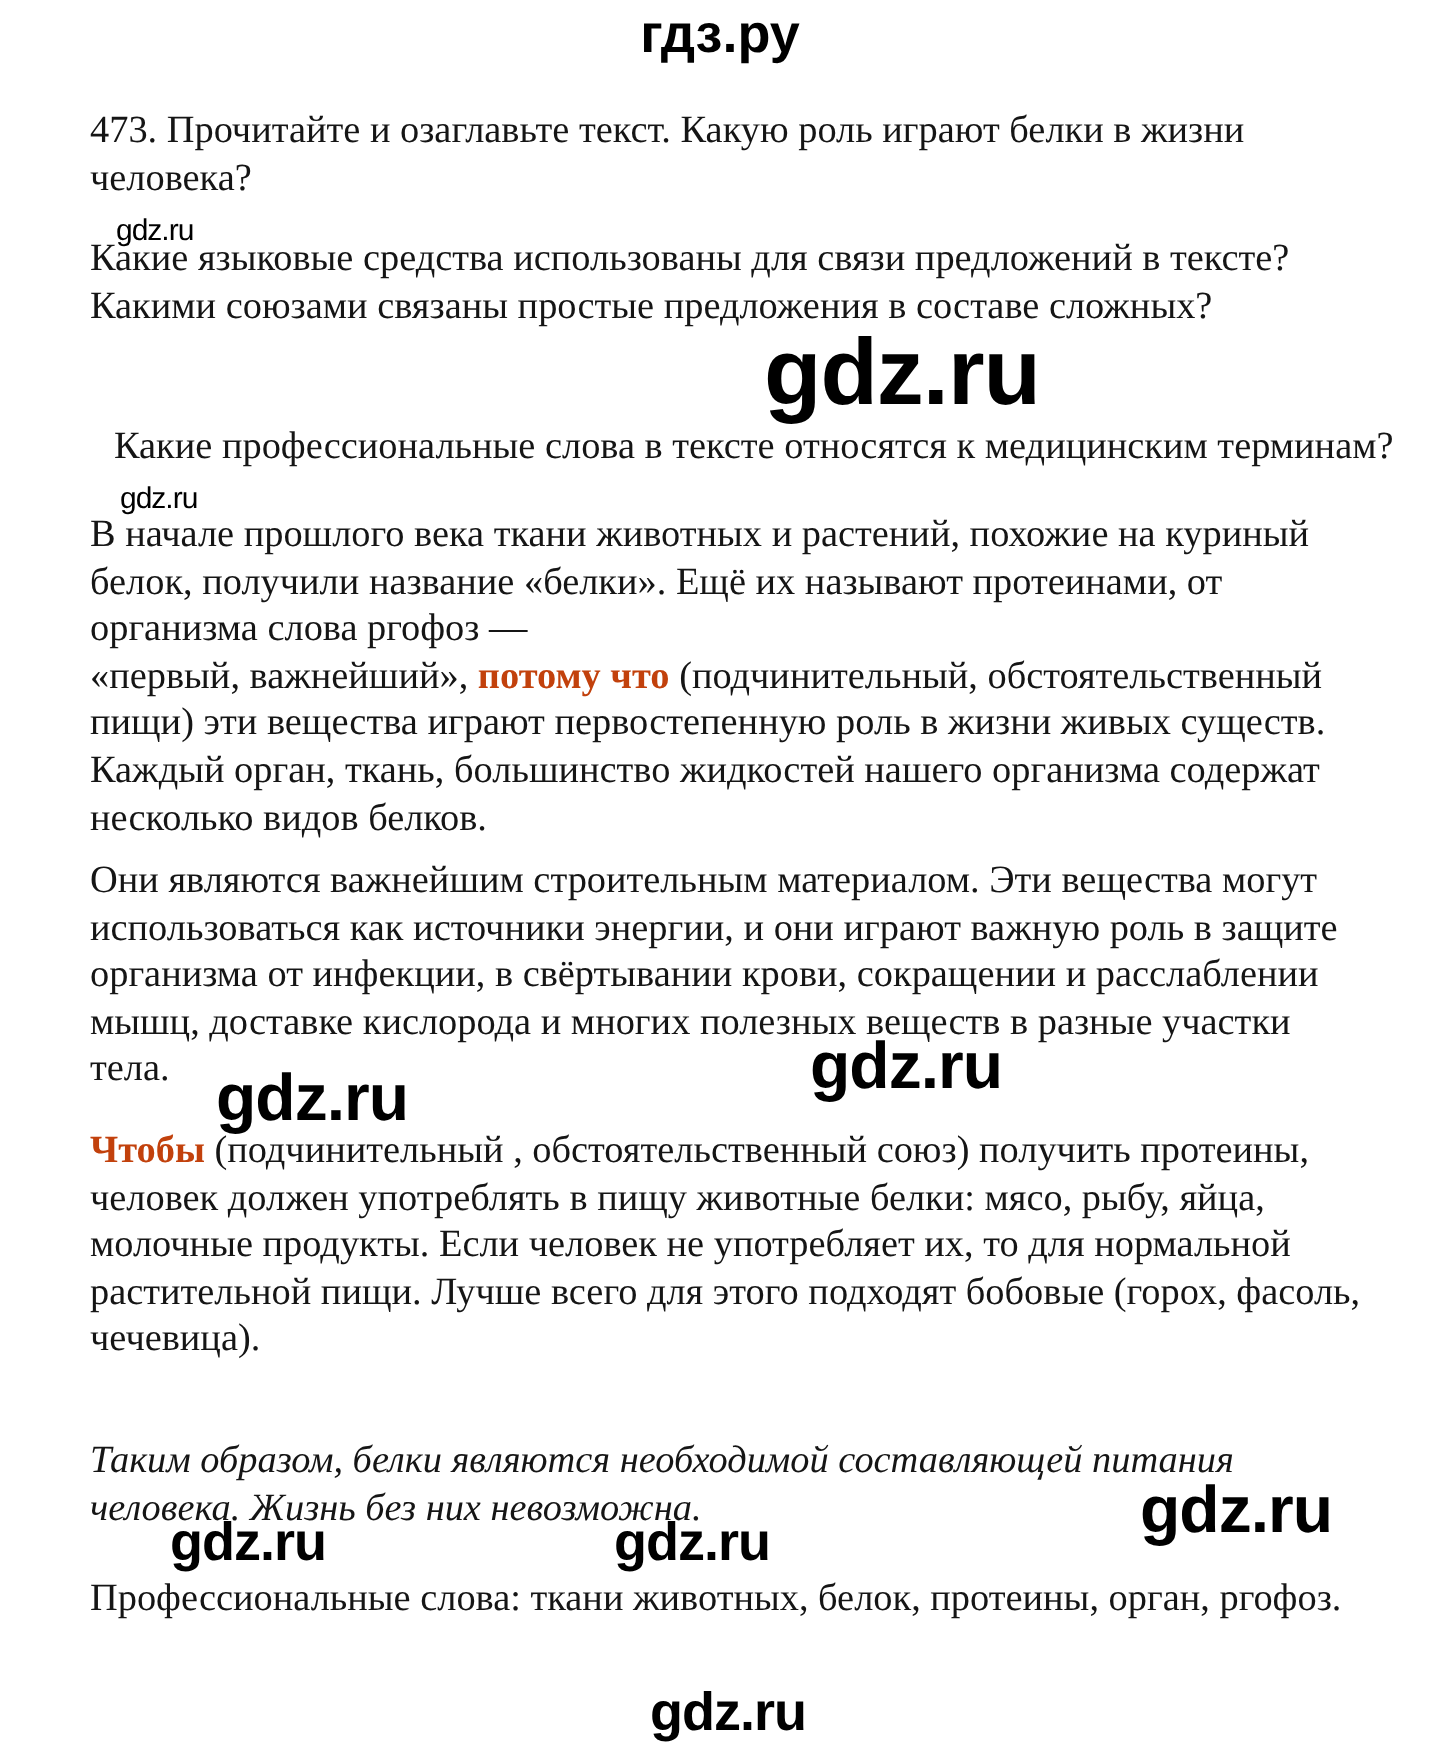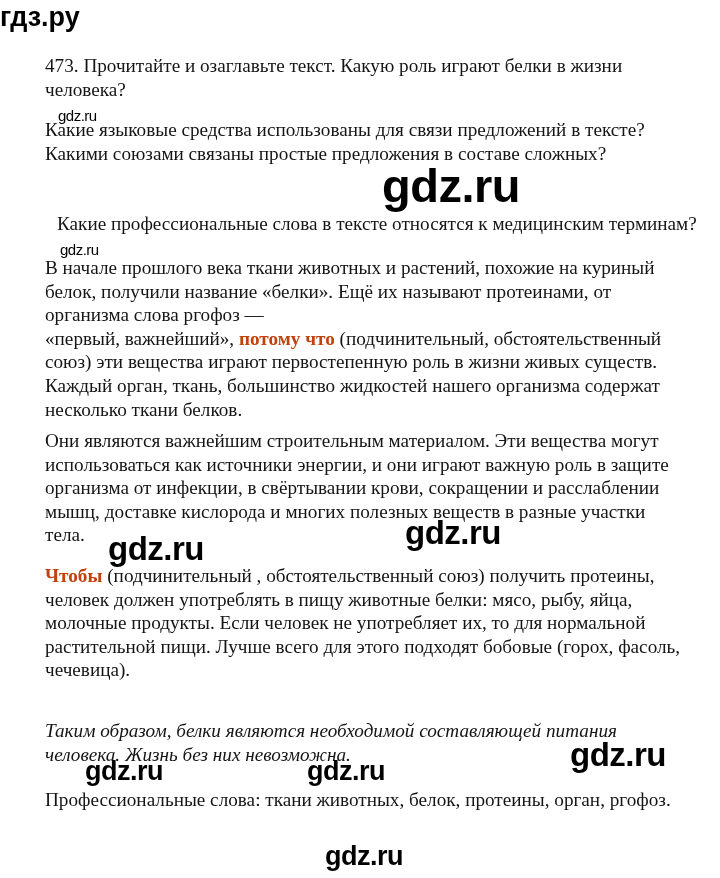--- a/index.html
+++ b/index.html
@@ -1,18 +1,18 @@
 <!DOCTYPE html>
 <html><head>
   <meta charset="utf-8">
   <style>
     html, body { margin: 0; padding: 0; background: #ffffff; }
     body { width: 720px; height: 878px; position: relative; overflow: hidden; color: #111111; }
     .site-title {
-      position: absolute; left: 0; top: 2px; width: 720px; 
+      position: absolute; left: 0; top: 2px; width: 720px; text-align: center;
       font-family: "Liberation Sans", "DejaVu Sans", sans-serif; font-weight: bold;
       font-size: 27px; letter-spacing: 0px; color: #000;
     }
     .doc {
       position: absolute; left: 45px; top: 0; width: 660px;
       font-family: "Liberation Serif", "DejaVu Serif", serif;
       font-size: 19.2px; line-height: 23.6px; color: #151515;
     }
     .para { position: absolute; left: 0; white-space: nowrap; }
     .para .line { display: block; }
@@ -45,23 +45,23 @@
 
   <div class="para" style="top:212px;margin-left:12px;">
     <span class="line">Какие профессиональные слова в тексте относятся к медицинским терминам?</span>
   </div>
 
   <div class="para" style="top:256px;">
     <span class="line">В начале прошлого века ткани животных и растений, похожие на куриный</span>
     <span class="line">белок, получили название «белки». Ещё их называют протеинами, от</span>
     <span class="line">организма слова ргофоз —</span>
     <span class="line"><span>«первый, важнейший», </span><b>потому что</b><span> (подчинительный, обстоятельственный</span></span>
-    <span class="line">союз) эти вещества играют первостепенную роль в жизни живых существ.</span>
+    <span class="line">пищи) эти вещества играют первостепенную роль в жизни живых существ.</span>
     <span class="line">Каждый орган, ткань, большинство жидкостей нашего организма содержат</span>
-    <span class="line">несколько ткани белков.</span>
+    <span class="line">несколько видов белков.</span>
   </div>
 
   <div class="para" style="top:429px;">
     <span class="line">Они являются важнейшим строительным материалом. Эти вещества могут</span>
     <span class="line">использоваться как источники энергии, и они играют важную роль в защите</span>
     <span class="line">организма от инфекции, в свёртывании крови, сокращении и расслаблении</span>
     <span class="line">мышц, доставке кислорода и многих полезных веществ в разные участки</span>
     <span class="line">тела.</span>
   </div>
 

